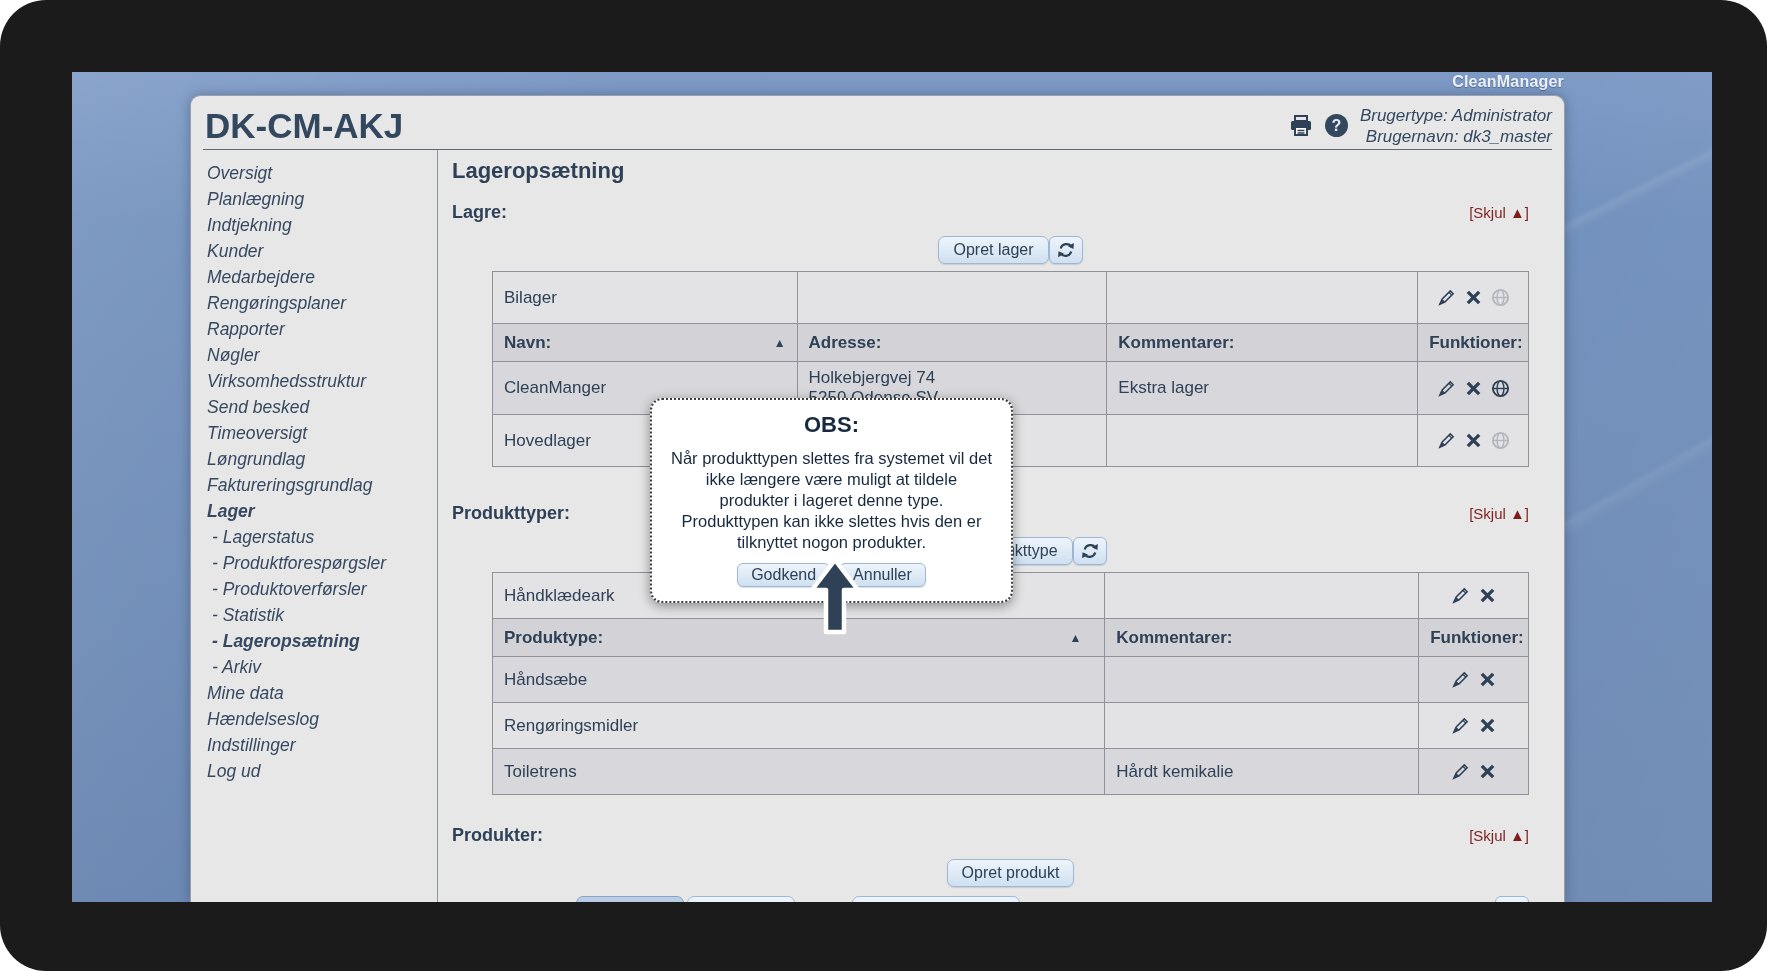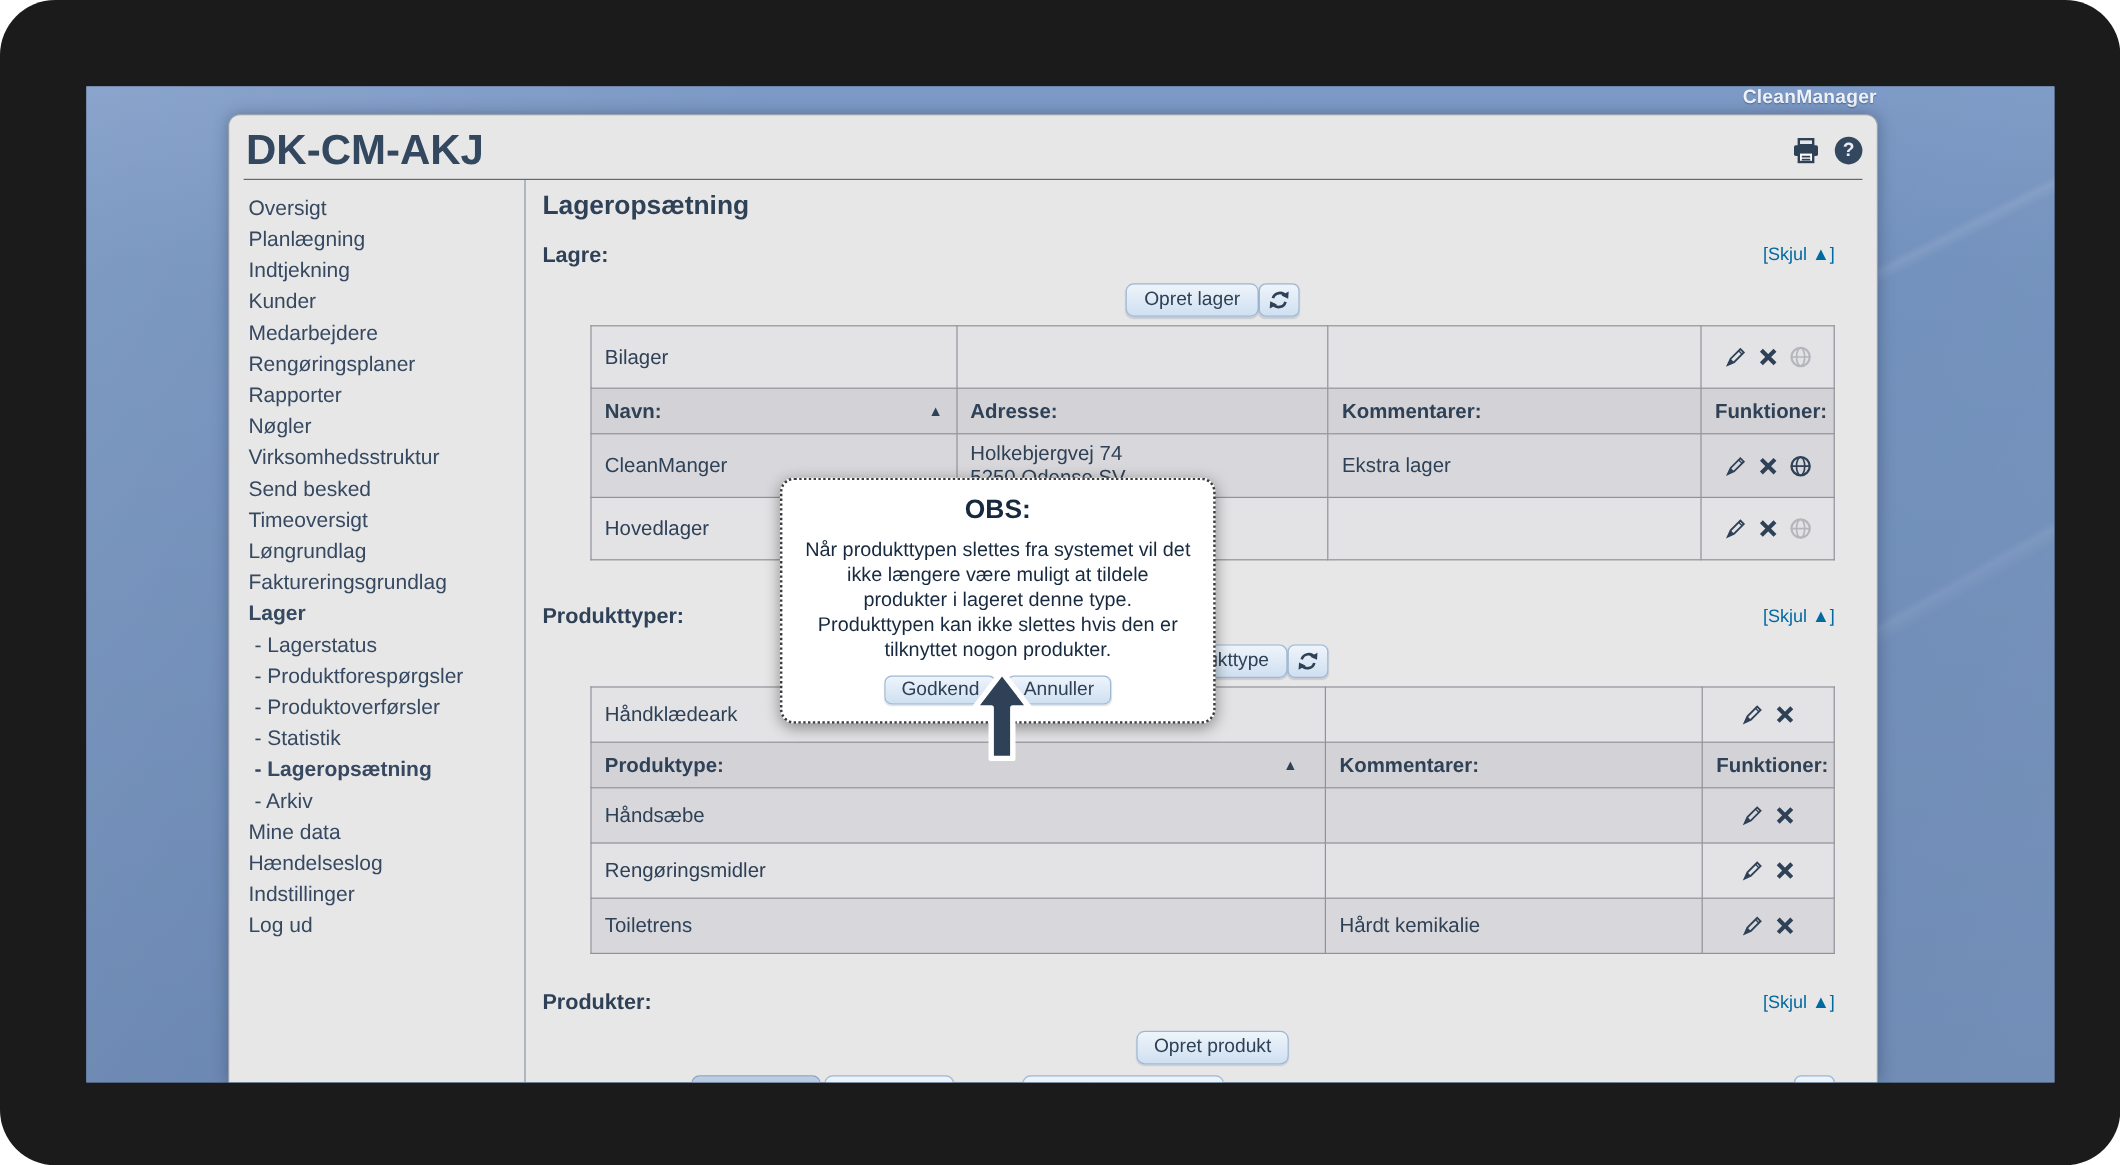--- a/index.html
+++ b/index.html
@@ -40,32 +40,32 @@
   .header-right { display:flex; align-items:center; gap:12px; }
   .icon-btn { display:inline-flex; align-items:center; justify-content:center; cursor:pointer; }
   .help-circle {
     width:23px; height:23px; border-radius:50%; background:#33485f; color:#e9edf3;
     font-weight:bold; font-size:16px; display:flex; align-items:center; justify-content:center;
   }
   .user-info { text-align:right; font-style:italic; color:#33485f; font-size:17px; line-height:21px; }
 
   .panel-body { display:flex; height:calc(100% - 54px); }
   .sidebar {
-    width:247px; flex:0 0 247px; border-right:1px solid #8b95a3; padding:10px 0 0 16px;
+    width:247px; flex:0 0 247px; border-right:1px solid #8b95a3; padding:10px 0 0 16px;font-style:italic;
   }
   .side-item { font-size:17.5px; line-height:26px; color:#364960; cursor:pointer; white-space:nowrap; }
   .side-item.bold { font-weight:bold; }
   .side-item.sub { padding-left:5px; }
 
   .content { flex:1; padding:6px 35px 0 14px; overflow:hidden; }
   .page-title { font-size:22px; font-weight:bold; color:#2e4156; margin:2px 0 18px 0; }
 
   .sec-head { display:flex; justify-content:space-between; align-items:center; margin:0 0 13px 0; }
   .sec-title { font-size:18px; font-weight:bold; color:#2e4156; }
-  .skjul { font-size:15px; color:#0369a1; cursor:pointer; }
+  .skjul { font-size:15px; color:#7f1d1d; cursor:pointer; }
   .sec-body { margin-left:40px; }
 
   .toolbar { display:flex; justify-content:center; align-items:flex-end; margin-bottom:7px; }
   .btn {
     display:inline-flex; align-items:center; justify-content:center;
     padding:4px 14px; font-size:16px; color:#2e4156; font-family:inherit;
     background:linear-gradient(#eef4fb, #cfe0f1); border:1px solid #9db7d4;
     border-radius:7px; cursor:pointer; box-shadow:0 1px 1px rgba(60,80,110,0.18);
   }
   .btn-sm { padding:4px 7px; border-radius:6px; }
@@ -124,20 +124,24 @@
           <span class="icon-btn">
             <svg width="24" height="22" viewBox="0 0 24 22">
               <rect x="6" y="1" width="12" height="5" fill="none" stroke="#2e4156" stroke-width="2"></rect>
               <rect x="2" y="6" width="20" height="9" rx="1.5" fill="#2e4156"></rect>
               <rect x="6" y="12" width="12" height="8" fill="#ffffff" stroke="#2e4156" stroke-width="2"></rect>
               <line x1="8.5" y1="15.5" x2="15.5" y2="15.5" stroke="#2e4156" stroke-width="1.5"></line>
               <line x1="8.5" y1="18" x2="15.5" y2="18" stroke="#2e4156" stroke-width="1.5"></line>
             </svg>
           </span>
           <span class="icon-btn help-circle">?</span>
+          <div class="user-info">
+            <div>Brugertype: Administrator</div>
+            <div>Brugernavn: dk3_master</div>
+          </div>
         </div>
       </div>
 
       <div class="panel-body">
         <nav class="sidebar">
           <div class="side-item">Oversigt</div>
           <div class="side-item">Planlægning</div>
           <div class="side-item">Indtjekning</div>
           <div class="side-item">Kunder</div>
           <div class="side-item">Medarbejdere</div>

